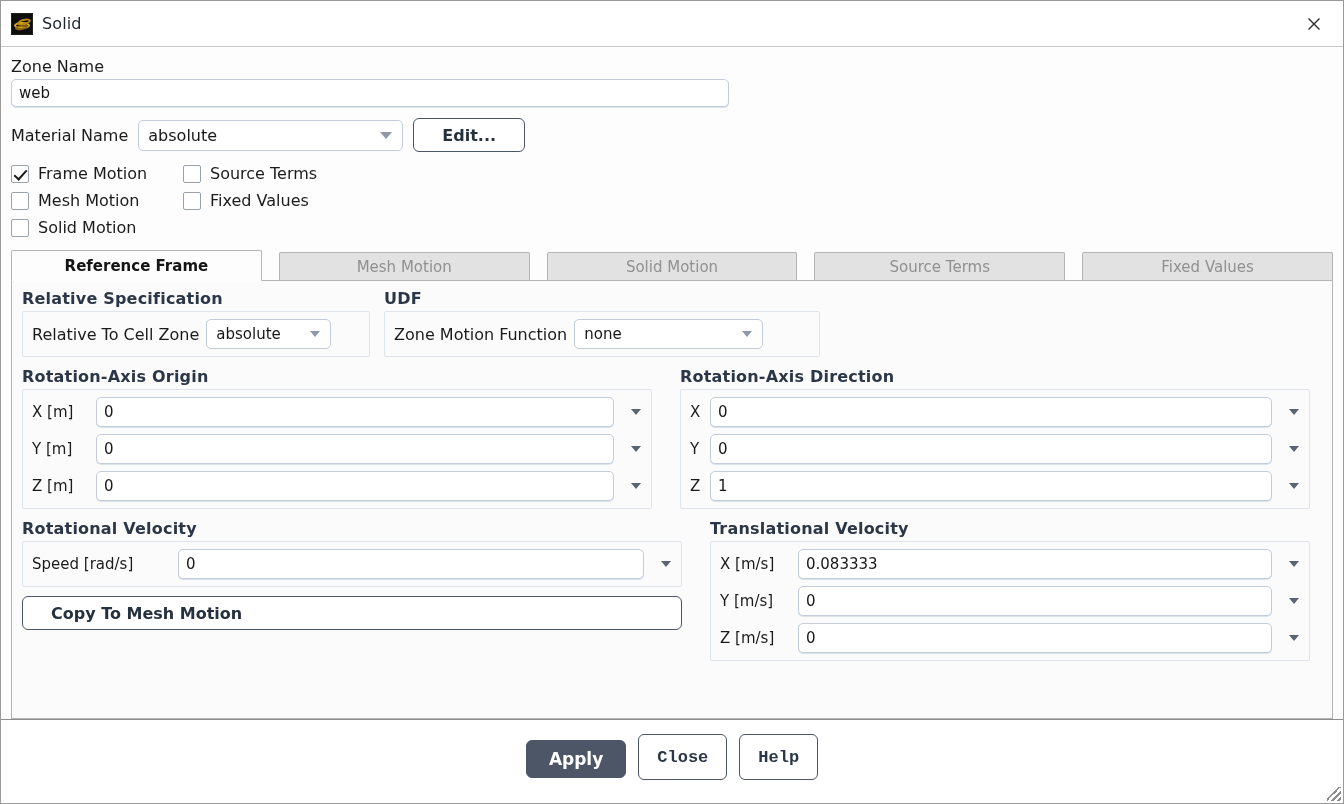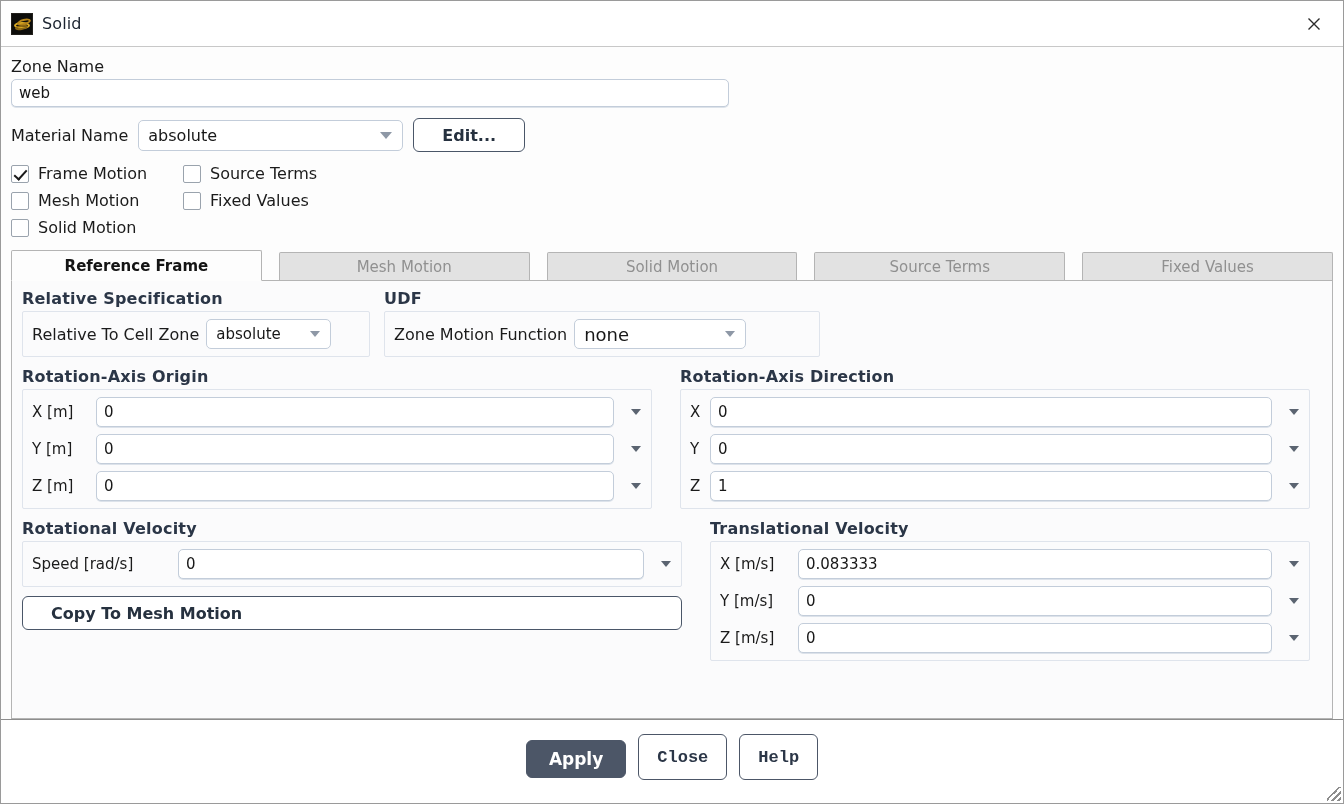--- a/index.html
+++ b/index.html
@@ -211,21 +211,21 @@
     padding: 7px 9px;
   }
 
   
   #row-specs { display: flex; gap: 14px; }
   #relspec-wrap { width: 348px; }
   #udf-wrap { width: 436px; }
   .inline-row { display: flex; align-items: center; gap: 7px; }
   .inline-row .lbl { white-space: nowrap; }
   #relative-combo { width: 125px; height: 30px; font-size: 15px; }
-  #zmf-combo { width: 172px; height: 30px; font-size: 18px; }
+  #zmf-combo { width: 189px; height: 30px; font-size: 15px; }
 
   
   #row-axis { display: flex; gap: 28px; margin-top: 10px; }
   #origin-wrap { width: 630px; }
   #direction-wrap { width: 630px; }
   .field-row {
     display: flex; align-items: center;
     gap: 6px; margin-bottom: 7px;
   }
   .field-row:last-child { margin-bottom: 0; }

